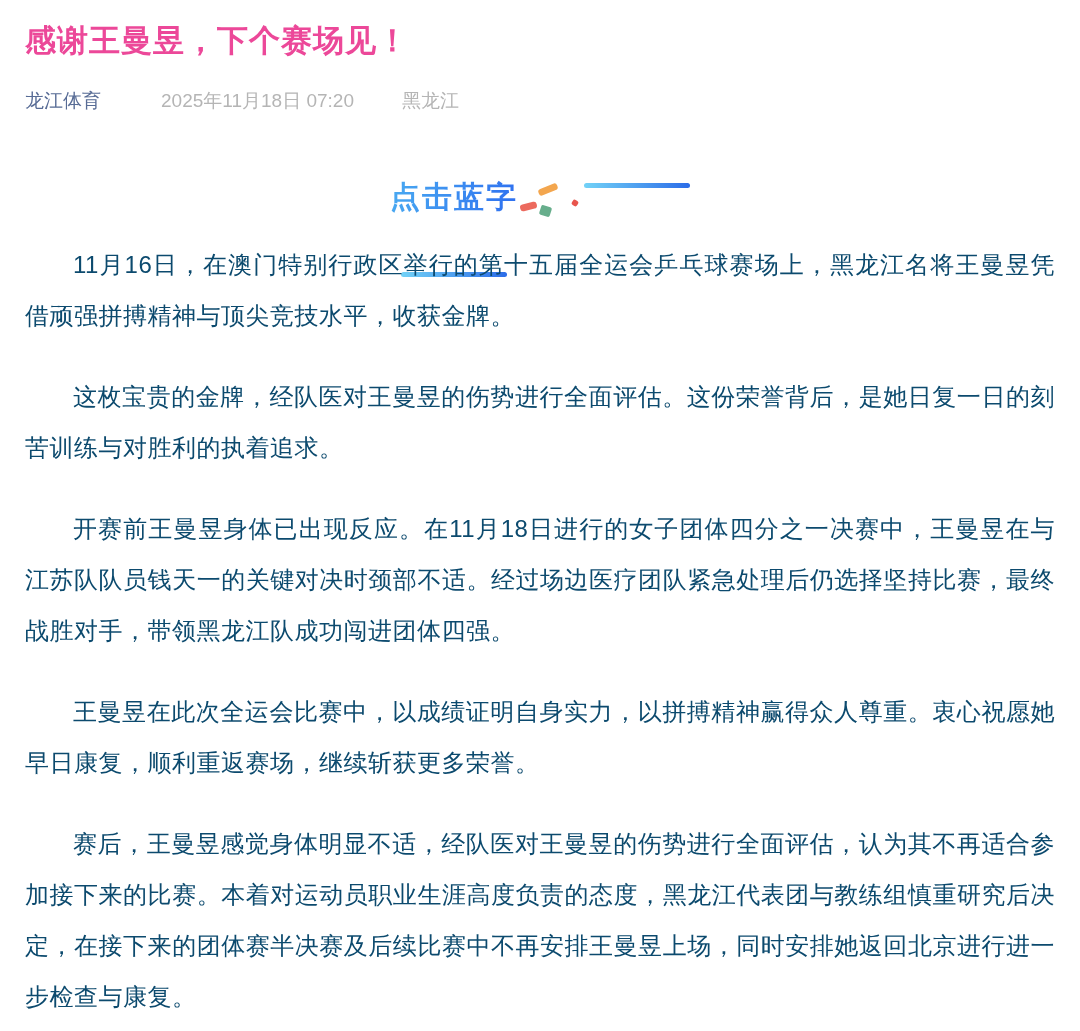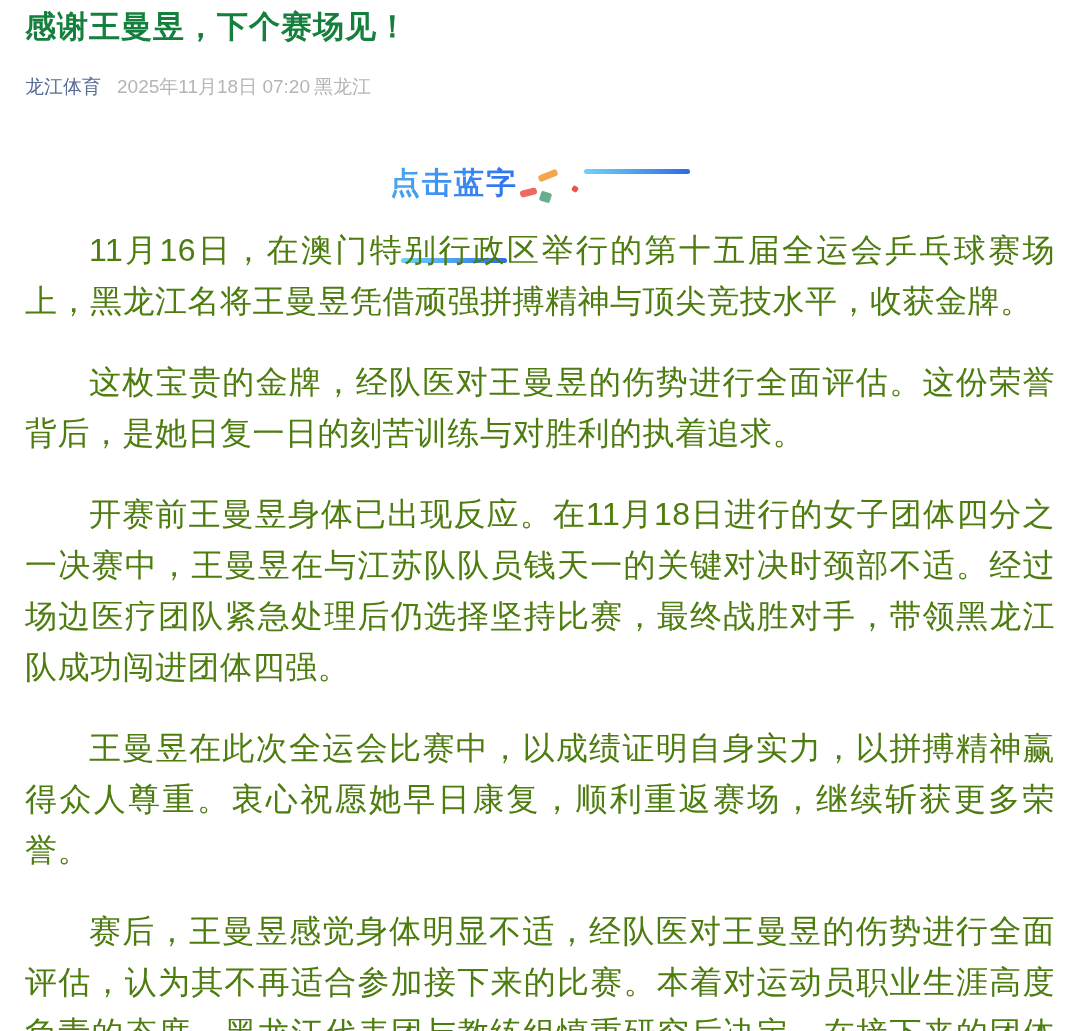--- a/index.html
+++ b/index.html
@@ -13,33 +13,34 @@
     overflow: hidden;
   }
   .page {
     position: relative;
     width: 1080px;
     height: 1031px;
     padding: 0 25px;
   }
   
   .article-title {
-    margin-top: 5px;
+    margin-top: 19px;
     font-size: 31px;
     line-height: 44px;
     font-weight: 700;
-    color: #15803d;
+    color: #ec4899;
     letter-spacing: 1px;
   }
   .meta-row {
     margin-top: 26px;
     display: flex;
     align-items: center;
     font-size: 19px;
     line-height: 24px;
+    gap: 44px;
   }
   .author-link {
     color: #576b95;
     font-weight: 500;
     cursor: pointer;
   }
   .meta-date { color: #b5b5b5; margin-left: 16px; }
   .meta-location { color: #b5b5b5; margin-left: 4px; }
   
   .banner {
@@ -90,23 +91,23 @@
     left: 22px; top: 29px; width: 11px; height: 10px; border-radius: 2px;
     background: #67ae8c; transform: rotate(18deg);
   }
   .confetti-dot {
     left: 54px; top: 23px; width: 6px; height: 6px; border-radius: 2px;
     background: #e8554d; transform: rotate(30deg);
   }
   
   .article-body { margin-top: 14px; }
   .article-body p {
-    font-size: 32px;
+    font-size: 24px;
     line-height: 51px;
-    color: #4d7c0f;
+    color: #0c4a6e;
     text-align: justify;
     text-indent: 2em;
     margin-bottom: 30px;
     letter-spacing: 0.5px;
   }
   .article-body p:last-child { margin-bottom: 0; }
 </style>
 </head>
 <body>
 

